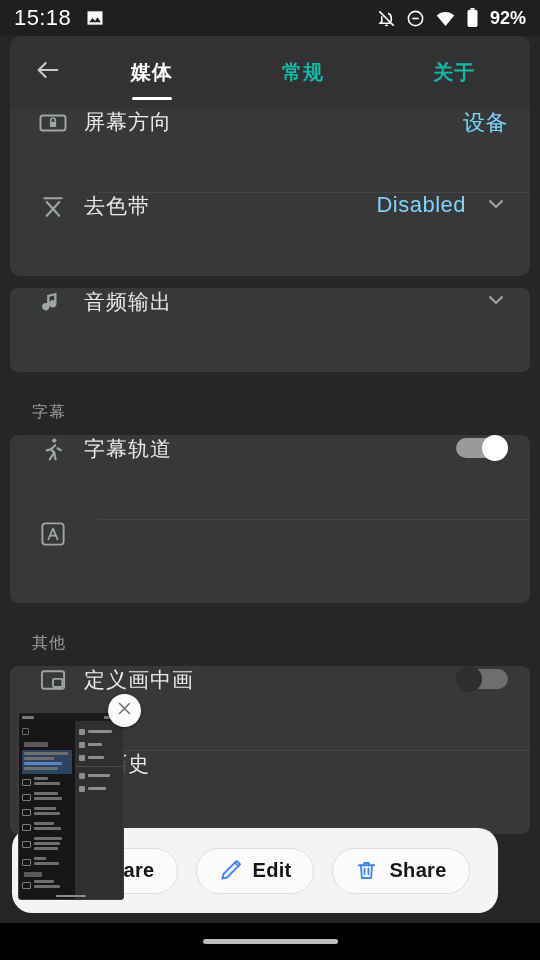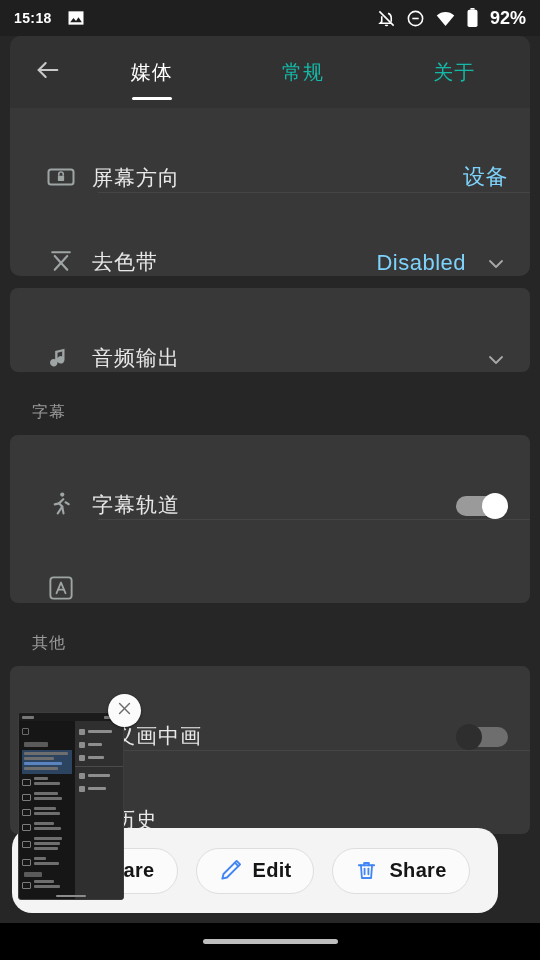--- a/index.html
+++ b/index.html
@@ -18,21 +18,21 @@
 
   
   .statusbar {
     position: absolute; top: 0; left: 0;
     width: 540px; height: 36px;
     background: #1f1f1f;
     display: flex; align-items: center;
     padding: 0 14px;
     color: #ffffff;
   }
-  .sb-time { font-size: 14px; font-weight: bold; letter-spacing: .4px; }
+  .sb-time { font-size: 22px; font-weight: normal; letter-spacing: .4px; }
   .sb-left-icons { display: flex; align-items: center; margin-left: 14px; }
   .sb-right { margin-left: auto; display: flex; align-items: center; gap: 10px; }
   .sb-battery-text { font-size: 18px; font-weight: bold; margin-left: 1px; }
   .sb-icon { display: inline-flex; align-items: center; justify-content: center; }
 
   
   .appbar {
     position: absolute; top: 36px; left: 10px;
     width: 520px; height: 72px;
     background: #323232;
@@ -42,20 +42,21 @@
   .back-btn {
     width: 56px; height: 56px; margin-left: 10px;
     display: flex; align-items: center; justify-content: center;
   }
   .tabs { display: flex; flex: 1; height: 100%; align-items: center; }
   .tab {
     flex: 1; height: 100%;
     display: flex; flex-direction: column;
     align-items: center; justify-content: center;
     position: relative;
+    font-weight: bold;
   }
   .tab-label { font-size: 20px; color: #14b8a6; letter-spacing: 1px; }
   .tab.active .tab-label { color: #ffffff; }
   .tab .underline {
     position: absolute; bottom: 8px;
     width: 40px; height: 3px; border-radius: 2px;
     background: transparent;
   }
   .tab.active .underline { background: #ffffff; }
 
@@ -72,23 +73,23 @@
     border-radius: 8px;
   }
   .card.top { border-radius: 0 0 10px 10px; margin-top: 0; }
   .section-title {
     color: #9a9a9a;
     font-size: 16px;
     padding: 18px 0 12px 32px;
     letter-spacing: 1px;
   }
   .row {
-    display: flex; align-items: flex-end;
+    display: flex; align-items: flex-start;
     height: 84px;
-    padding: 0 22px 0 20px;
+    padding: 0 22px 0 12px;
     position: relative;
   }
   .row + .row::before {
     content: "";
     position: absolute; top: 0; left: 88px; right: 0;
     height: 1px; background: #454545;
   }
   .row-icon {
     width: 62px; min-width: 62px;
     display: flex; align-items: center; justify-content: center;

